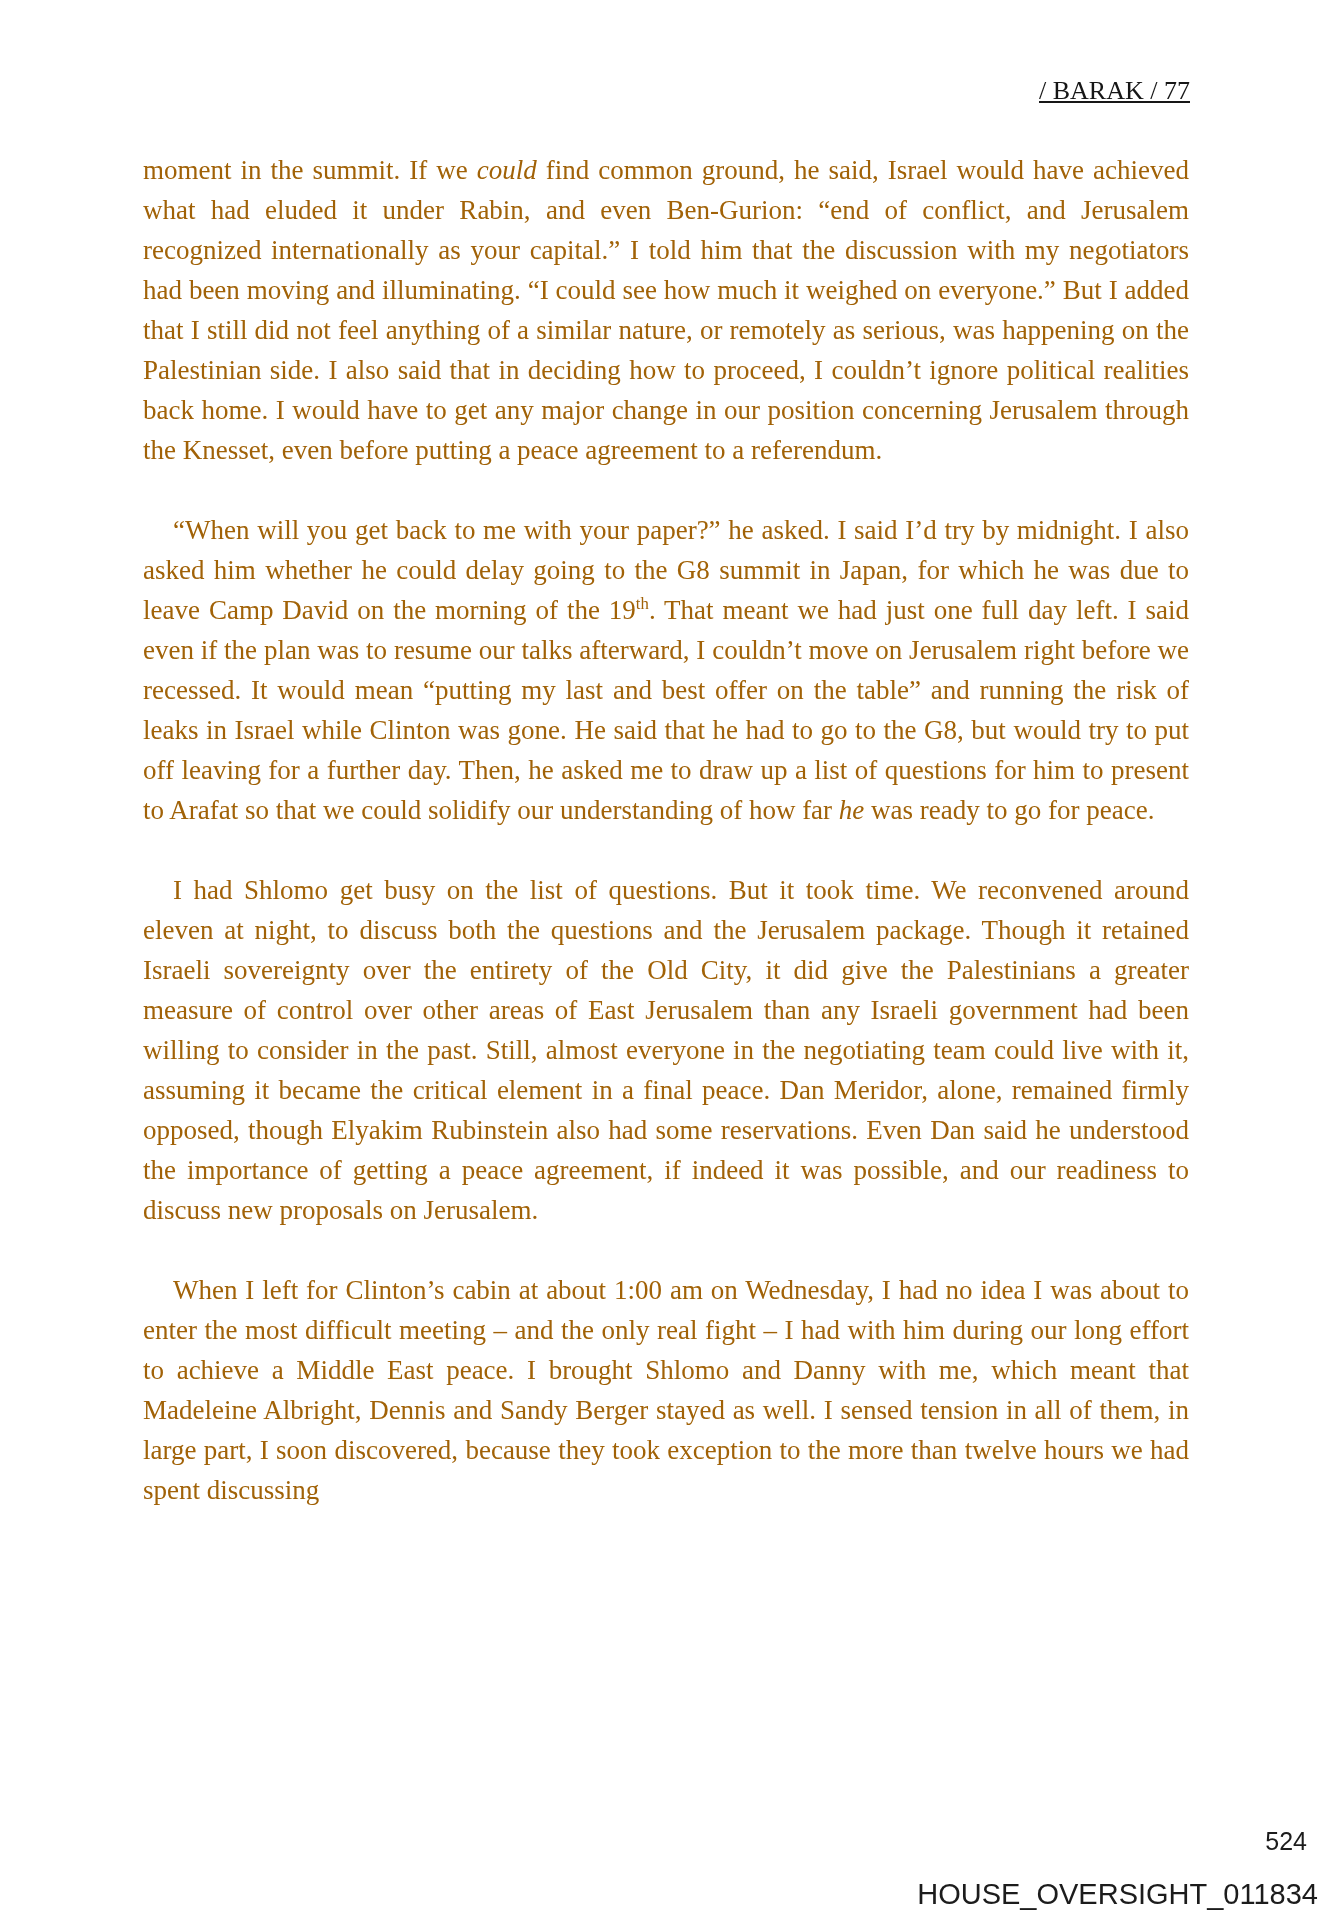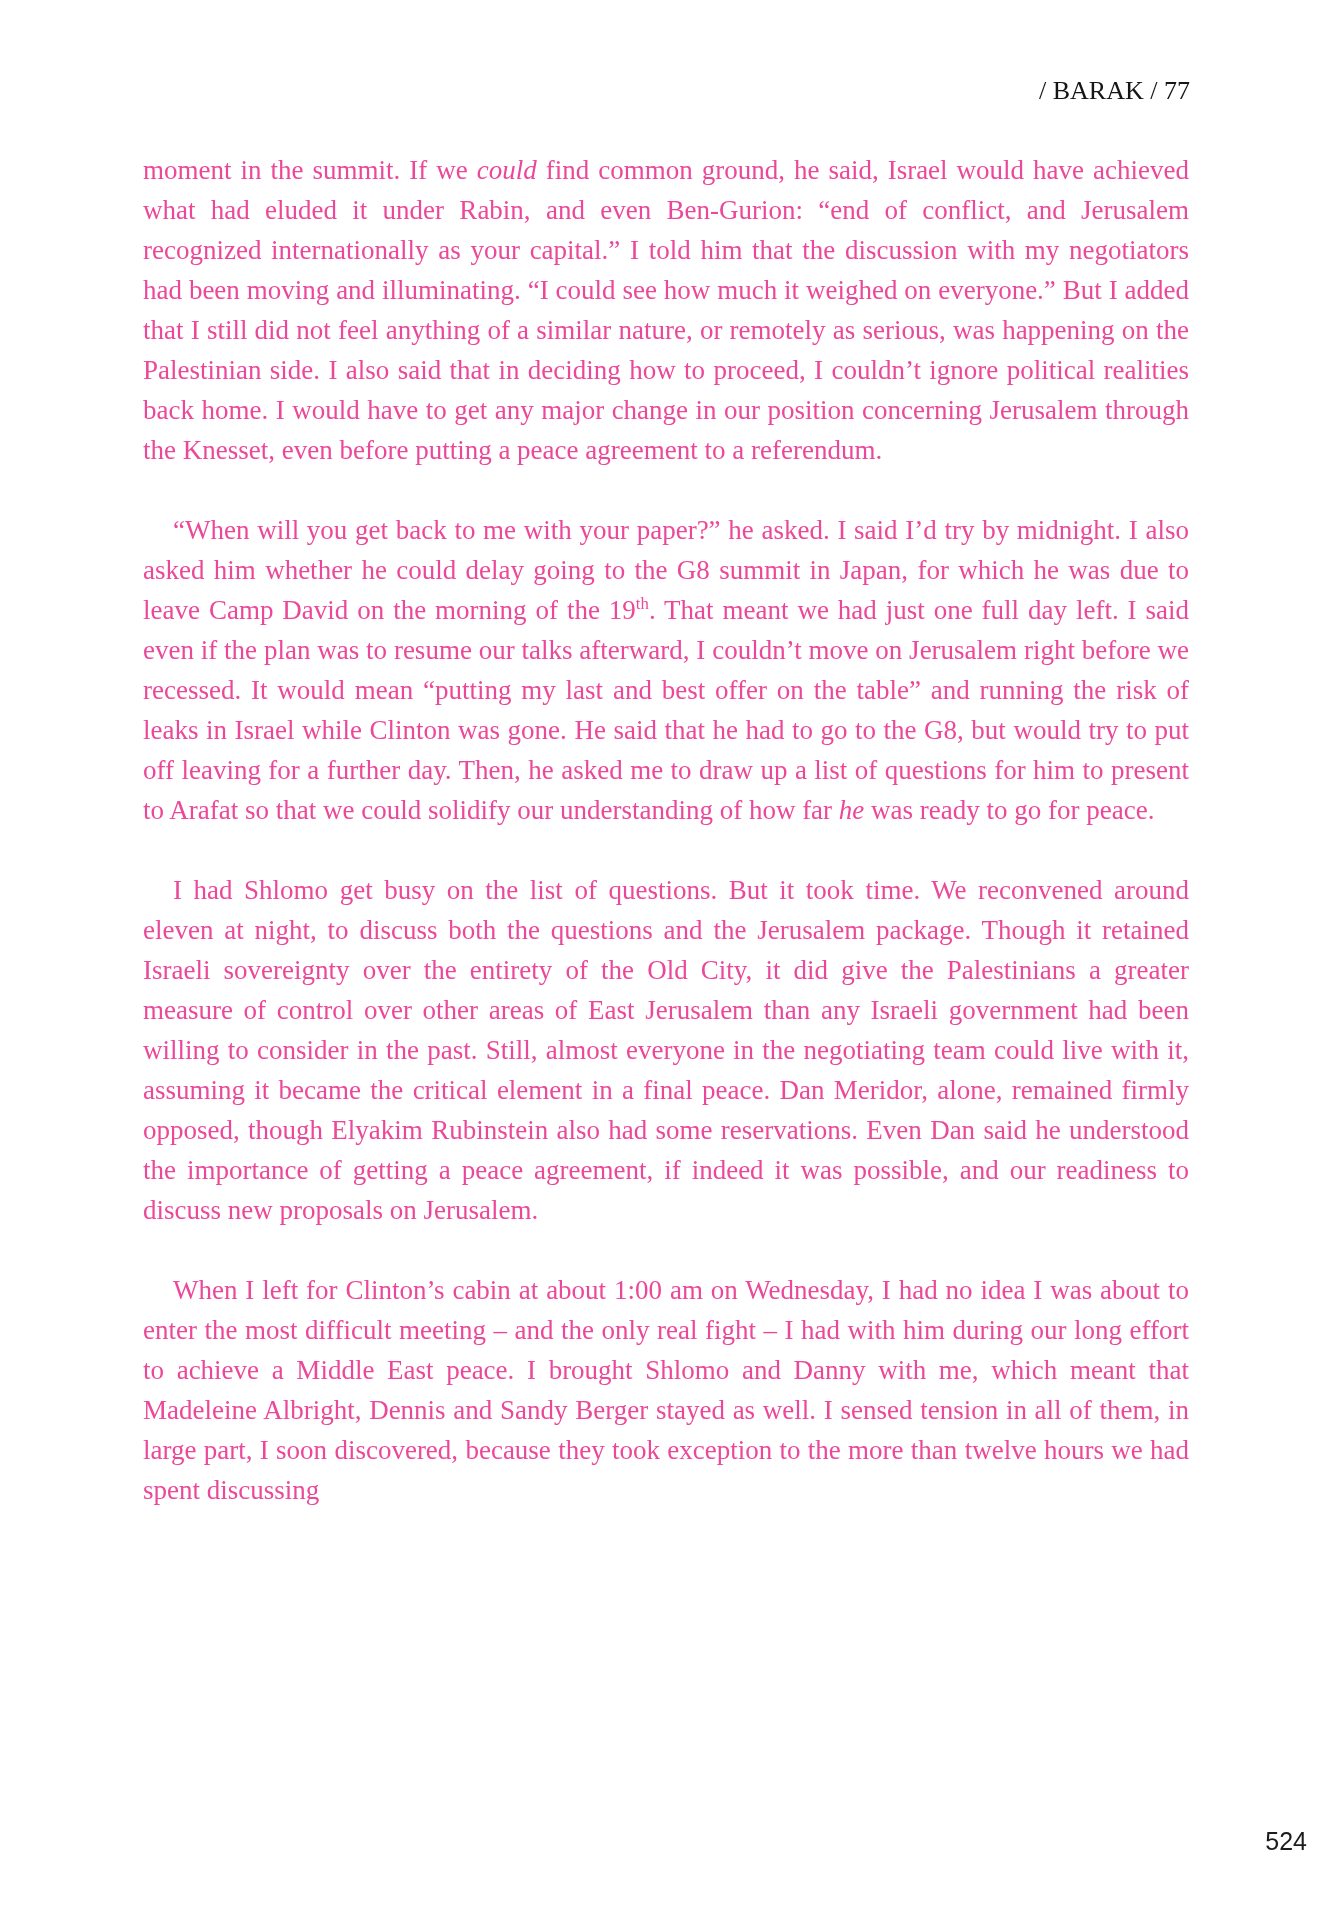--- a/index.html
+++ b/index.html
@@ -17,33 +17,34 @@
     font-family: "Liberation Serif", serif;
   }
   .running-title {
     position: absolute;
     top: 76px;
     right: 141px;
     font-size: 26px;
     line-height: 30px;
     color: #161616;
     white-space: nowrap;
+    text-decoration: underline;
   }
   .body-text {
     position: absolute;
     left: 143px;
     top: 150px;
     width: 1046px;
   }
   .para {
     margin: 0;
     font-size: 27px;
     line-height: 40px;
     text-align: justify;
-    color: #ec4899;
+    color: #a16207;
   }
   .para + .para {
     margin-top: 40px;
   }
   .para.indent {
     text-indent: 30px;
   }
   .para i {
     font-style: italic;
   }
@@ -80,14 +81,15 @@
 
   <div class="body-text">
       <p class="para"><span>moment in the summit. If we </span><i>could</i><span> find common ground, he said, Israel would have achieved what had eluded it under Rabin, and even Ben-Gurion: “end of conflict, and Jerusalem recognized internationally as your capital.” I told him that the discussion with my negotiators had been moving and illuminating. “I could see how much it weighed on everyone.” But I added that I still did not feel anything of a similar nature, or remotely as serious, was happening on the Palestinian side. I also said that in deciding how to proceed, I couldn’t ignore political realities back home. I would have to get any major change in our position concerning Jerusalem through the Knesset, even before putting a peace agreement to a referendum.</span></p>
       <p class="para indent"><span>“When will you get back to me with your paper?” he asked. I said I’d try by midnight. I also asked him whether he could delay going to the G8 summit in Japan, for which he was due to leave Camp David on the morning of the 19</span><sup>th</sup><span>. That meant we had just one full day left. I said even if the plan was to resume our talks afterward, I couldn’t move on Jerusalem right before we recessed. It would mean “putting my last and best offer on the table” and running the risk of leaks in Israel while Clinton was gone. He said that he had to go to the G8, but would try to put off leaving for a further day. Then, he asked me to draw up a list of questions for him to present to Arafat so that we could solidify our understanding of how far </span><i>he</i><span> was ready to go for peace.</span></p>
       <p class="para indent"><span>I had Shlomo get busy on the list of questions. But it took time. We reconvened around eleven at night, to discuss both the questions and the Jerusalem package. Though it retained Israeli sovereignty over the entirety of the Old City, it did give the Palestinians a greater measure of control over other areas of East Jerusalem than any Israeli government had been willing to consider in the past. Still, almost everyone in the negotiating team could live with it, assuming it became the critical element in a final peace. Dan Meridor, alone, remained firmly opposed, though Elyakim Rubinstein also had some reservations. Even Dan said he understood the importance of getting a peace agreement, if indeed it was possible, and our readiness to discuss new proposals on Jerusalem.</span></p>
       <p class="para indent"><span>When I left for Clinton’s cabin at about 1:00 am on Wednesday, I had no idea I was about to enter the most difficult meeting – and the only real fight – I had with him during our long effort to achieve a Middle East peace. I brought Shlomo and Danny with me, which meant that Madeleine Albright, Dennis and Sandy Berger stayed as well. I sensed tension in all of them, in large part, I soon discovered, because they took exception to the more than twelve hours we had spent discussing</span></p>
     </div>
 
   <div class="page-number">524</div>
 
+  <div class="bates-number">HOUSE_OVERSIGHT_011834</div>
 
 </div>
 
 </body></html>

